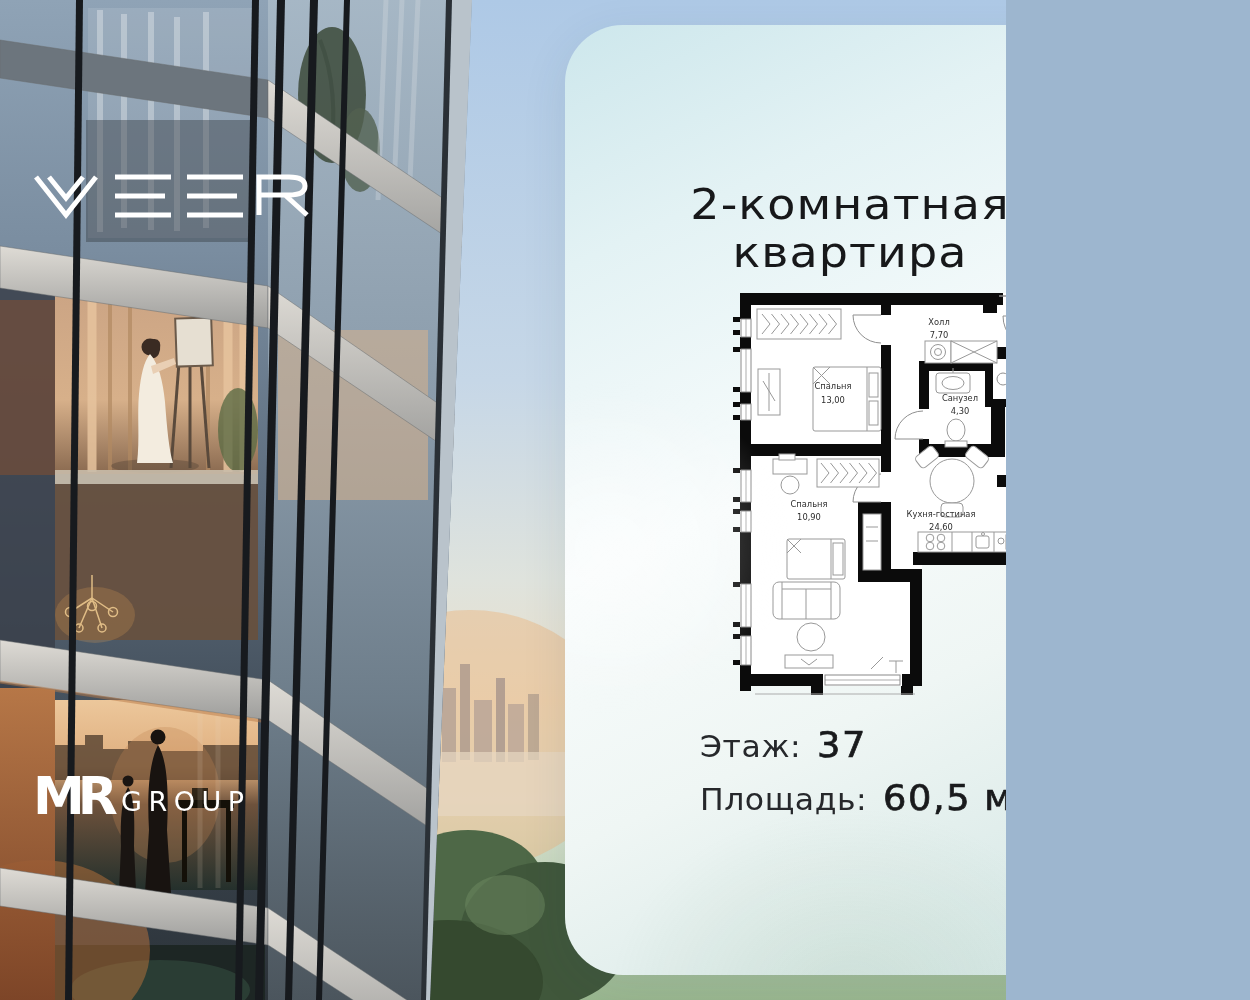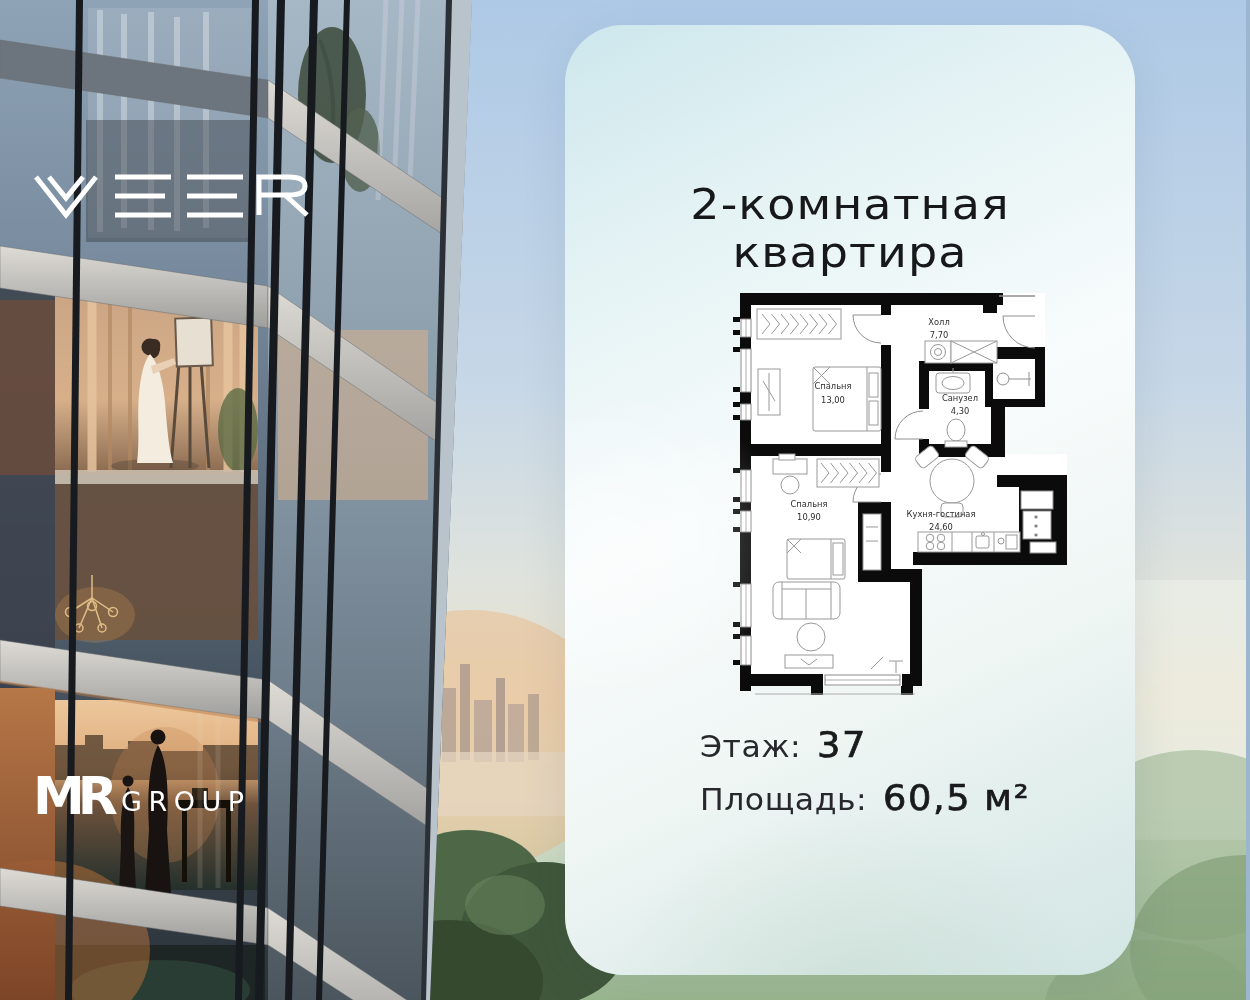--- a/index.html
+++ b/index.html
@@ -1,16 +1,16 @@
 <!DOCTYPE html>
 <html><head>
 <meta charset="utf-8">
 <style>
   html,body{margin:0;padding:0;background:#9db6cf;}
-  .stage{position:relative;width:1246px;height:1000px;overflow:hidden;
+  .stage{position:relative;width:1006px;height:1000px;overflow:hidden;
          font-family:"DejaVu Sans","Liberation Sans",sans-serif;background:#aec9e6;}
   .stage svg{display:block;}
   .bg{position:absolute;left:0;top:0;}
   .veer-logo{position:absolute;left:33px;top:170px;}
   .mr-logo{position:absolute;left:33px;top:768px;}
   .sr{position:absolute;opacity:0;font-size:1px;pointer-events:none;}
 
   .panel{position:absolute;left:565px;top:25px;width:570px;height:950px;border-radius:58px;
          background:linear-gradient(155deg,#cde7ec 0%,#e3f2f4 20%,#f8fcfc 46%,#eff6f4 68%,#dcebe9 88%,#d3e6e4 100%);
          box-shadow:0 12px 45px rgba(40,70,90,.10);}

